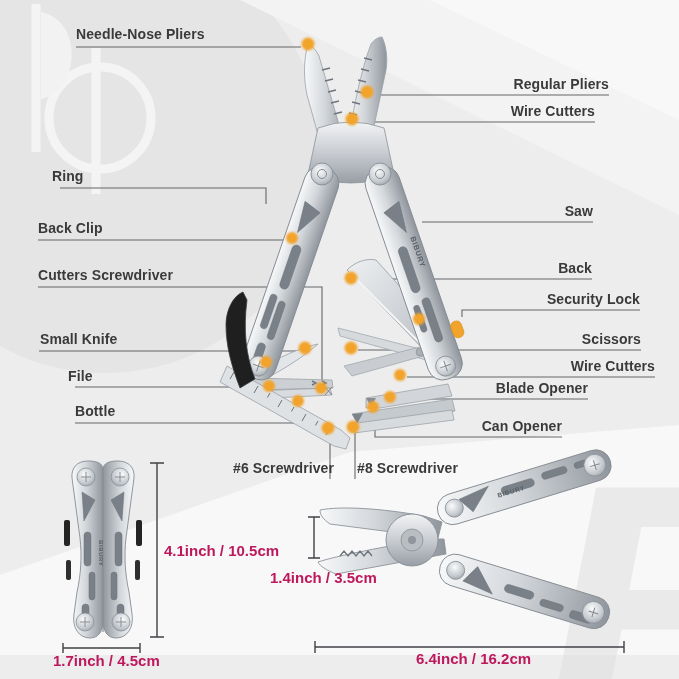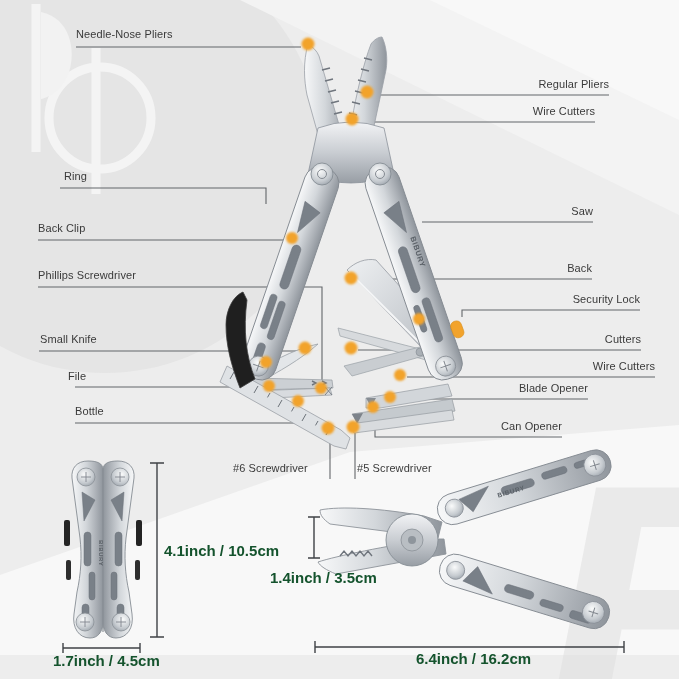--- a/index.html
+++ b/index.html
@@ -1,22 +1,22 @@
 <!DOCTYPE html>
 <html style="--accent: #F2A32C; --label: #3A3A3A; --leader: #63666A;"><head>
 <meta charset="utf-8">
 <style>
   html,body{margin:0;padding:0;}
   body{width:679px;height:679px;position:relative;overflow:hidden;background:#ededed;
        font-family:"Liberation Sans", sans-serif;}
   #stage{position:absolute;left:0;top:0;width:679px;height:679px;}
   svg{display:block;}
-  .lbl{position:absolute;font-weight:400;font-size:11px;line-height:15px;color:var(--label,#3a3a3a);
+  .lbl{position:absolute;font-weight:700;font-size:14px;line-height:15px;color:var(--label,#3a3a3a);
        white-space:nowrap;letter-spacing:.1px;}
-  .dim{position:absolute;font-weight:700;font-size:15px;color:#14532d;white-space:nowrap;}
+  .dim{position:absolute;font-weight:700;font-size:15px;color:#be185d;white-space:nowrap;}
   .leader{stroke:var(--leader,#63666a);stroke-width:1.1;fill:none;}
   .dimline{stroke:#3f4246;stroke-width:1.4;fill:none;}
   .dot{fill:var(--accent,#f2a32c);}
   .lock{fill:var(--accent,#f2a32c);stroke:#d98f1c;stroke-width:.6;}
   .cut{fill:#798088;stroke:#6a7078;stroke-width:.5;}
   .serr{stroke:#6f757d;stroke-width:1.4;fill:none;}
   .tick{stroke:#5f656c;stroke-width:.9;fill:none;}
   .brandtxt{font-family:"Liberation Sans",sans-serif;font-weight:700;fill:#5a6067;letter-spacing:.6px;}
 </style>
 </head>
@@ -223,37 +223,37 @@
     <circle class="dot" cx="400" cy="375" r="6"></circle>
     <circle class="dot" cx="390" cy="397" r="6"></circle>
     <circle class="dot" cx="373" cy="407" r="6"></circle>
     <circle class="dot" cx="353" cy="427" r="6.5"></circle>
   </g>
 </svg>
 </div>
 
 <div>
   <div class="lbl" style="left:76px;top:27px">Needle-Nose Pliers</div>
-  <div class="lbl" style="left:64px;top:169px">Ring</div>
+  <div class="lbl" style="left:52px;top:169px">Ring</div>
   <div class="lbl" style="left:38px;top:221px">Back Clip</div>
-  <div class="lbl" style="left:38px;top:268px">Phillips Screwdriver</div>
+  <div class="lbl" style="left:38px;top:268px">Cutters Screwdriver</div>
   <div class="lbl" style="left:40px;top:332px">Small Knife</div>
   <div class="lbl" style="left:68px;top:369px">File</div>
   <div class="lbl" style="left:75px;top:404px">Bottle</div>
 
   <div class="lbl" style="right:70px;top:77px">Regular Pliers</div>
   <div class="lbl" style="right:84px;top:104px">Wire Cutters</div>
   <div class="lbl" style="right:86px;top:204px">Saw</div>
   <div class="lbl" style="right:87px;top:261px">Back</div>
   <div class="lbl" style="right:39px;top:292px">Security Lock</div>
-  <div class="lbl" style="right:38px;top:332px">Cutters</div>
+  <div class="lbl" style="right:38px;top:332px">Scissors</div>
   <div class="lbl" style="right:24px;top:359px">Wire Cutters</div>
   <div class="lbl" style="right:91px;top:381px">Blade Opener</div>
   <div class="lbl" style="right:117px;top:419px">Can Opener</div>
 
   <div class="lbl" style="left:233px;top:461px">#6 Screwdriver</div>
-  <div class="lbl" style="left:357px;top:461px">#5 Screwdriver</div>
+  <div class="lbl" style="left:357px;top:461px">#8 Screwdriver</div>
 
   <div class="dim" style="left:164px;top:542px">4.1inch / 10.5cm</div>
   <div class="dim" style="left:53px;top:652px">1.7inch / 4.5cm</div>
   <div class="dim" style="left:270px;top:569px">1.4inch / 3.5cm</div>
   <div class="dim" style="left:416px;top:650px">6.4inch / 16.2cm</div>
 </div>
 
 </body></html>

